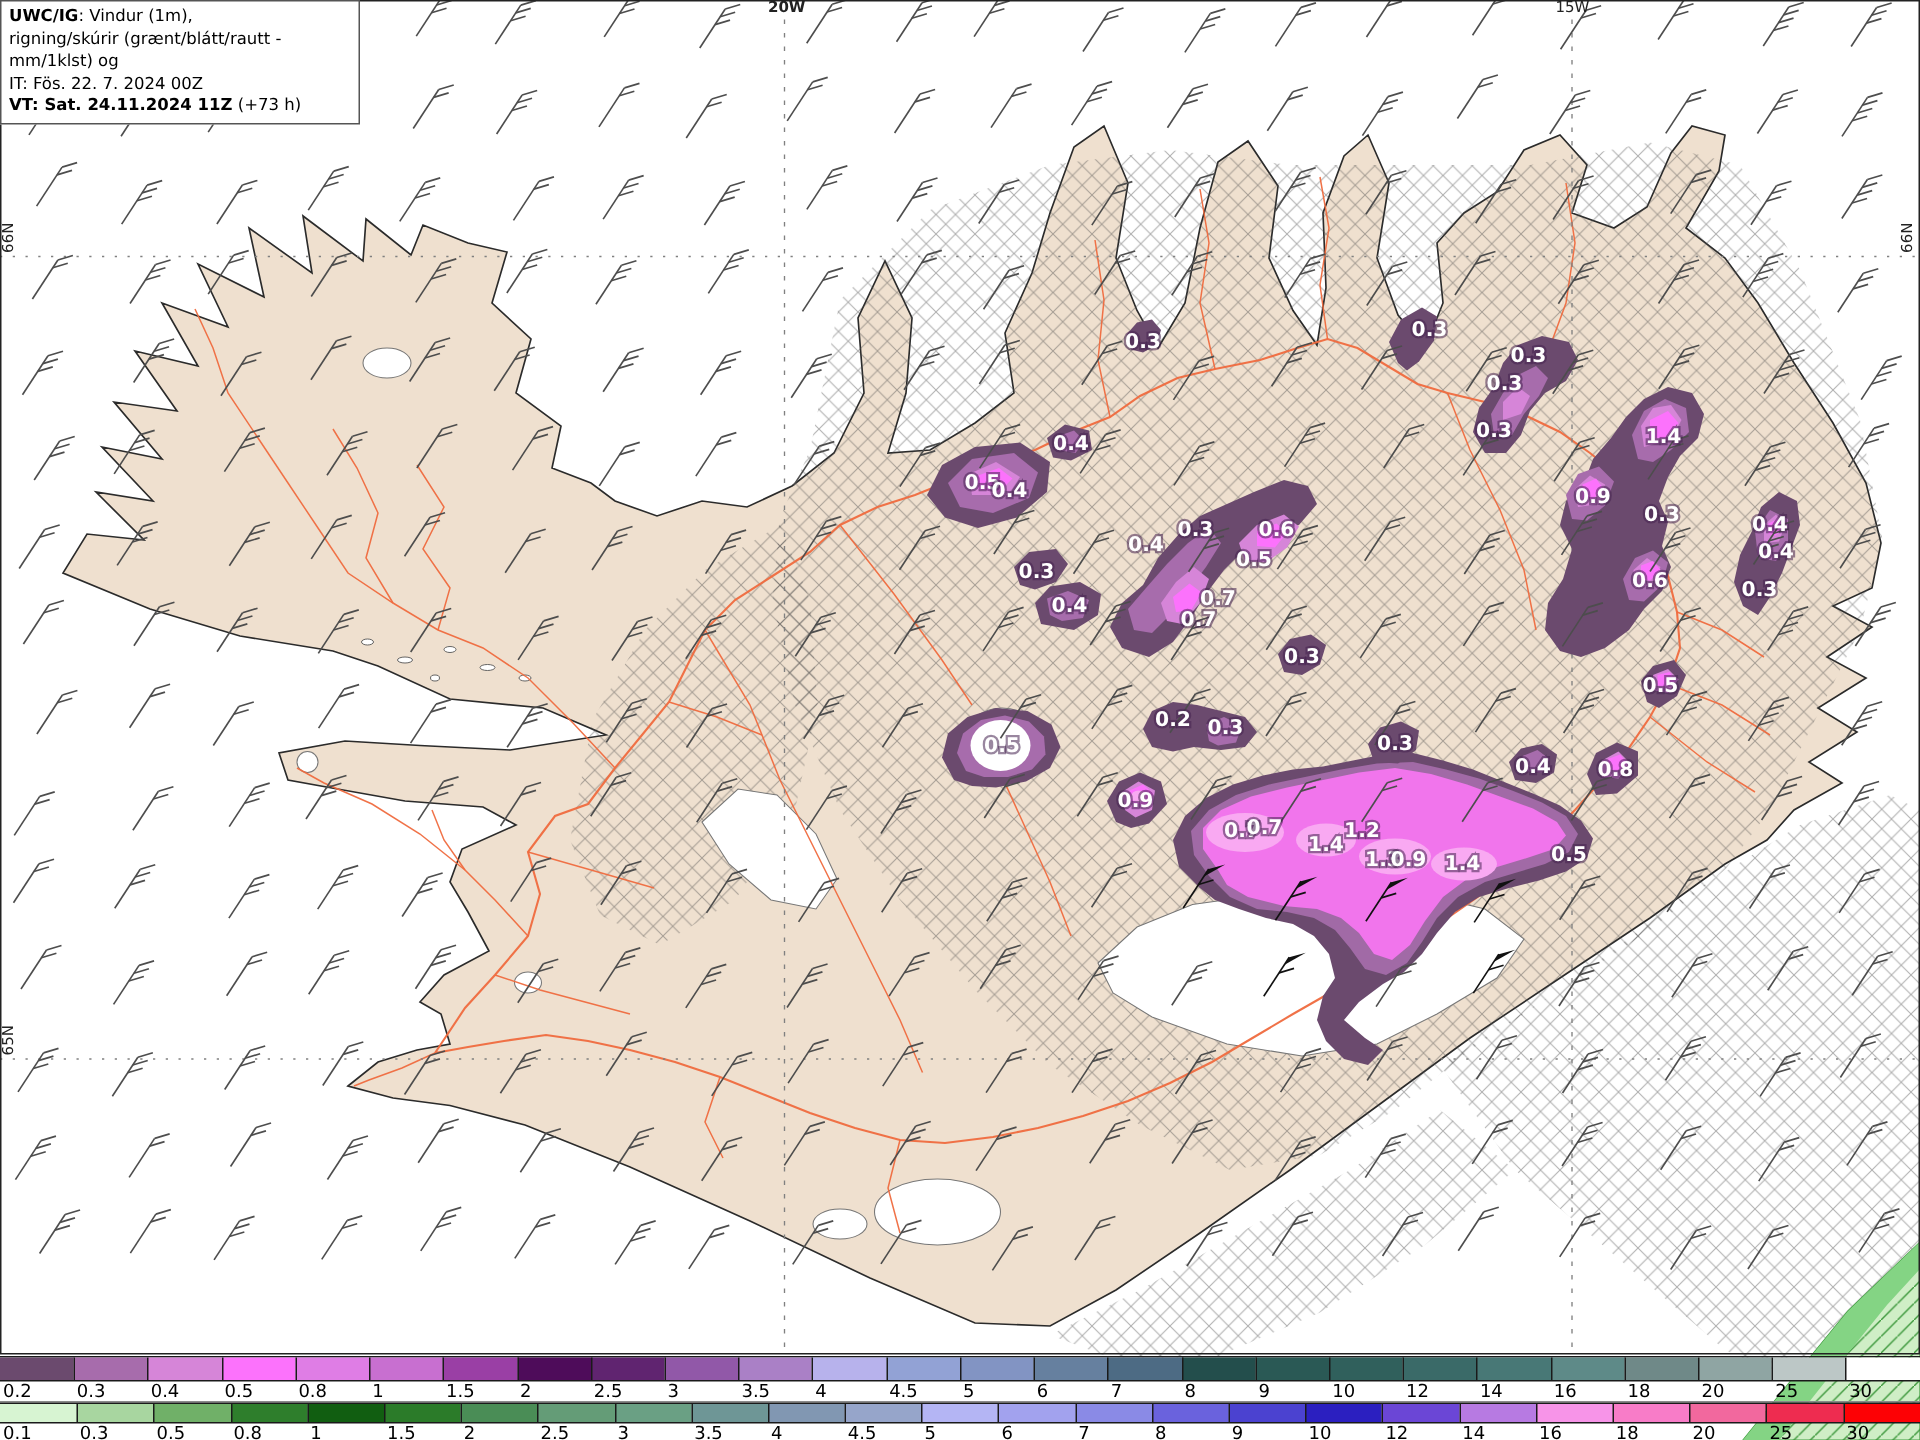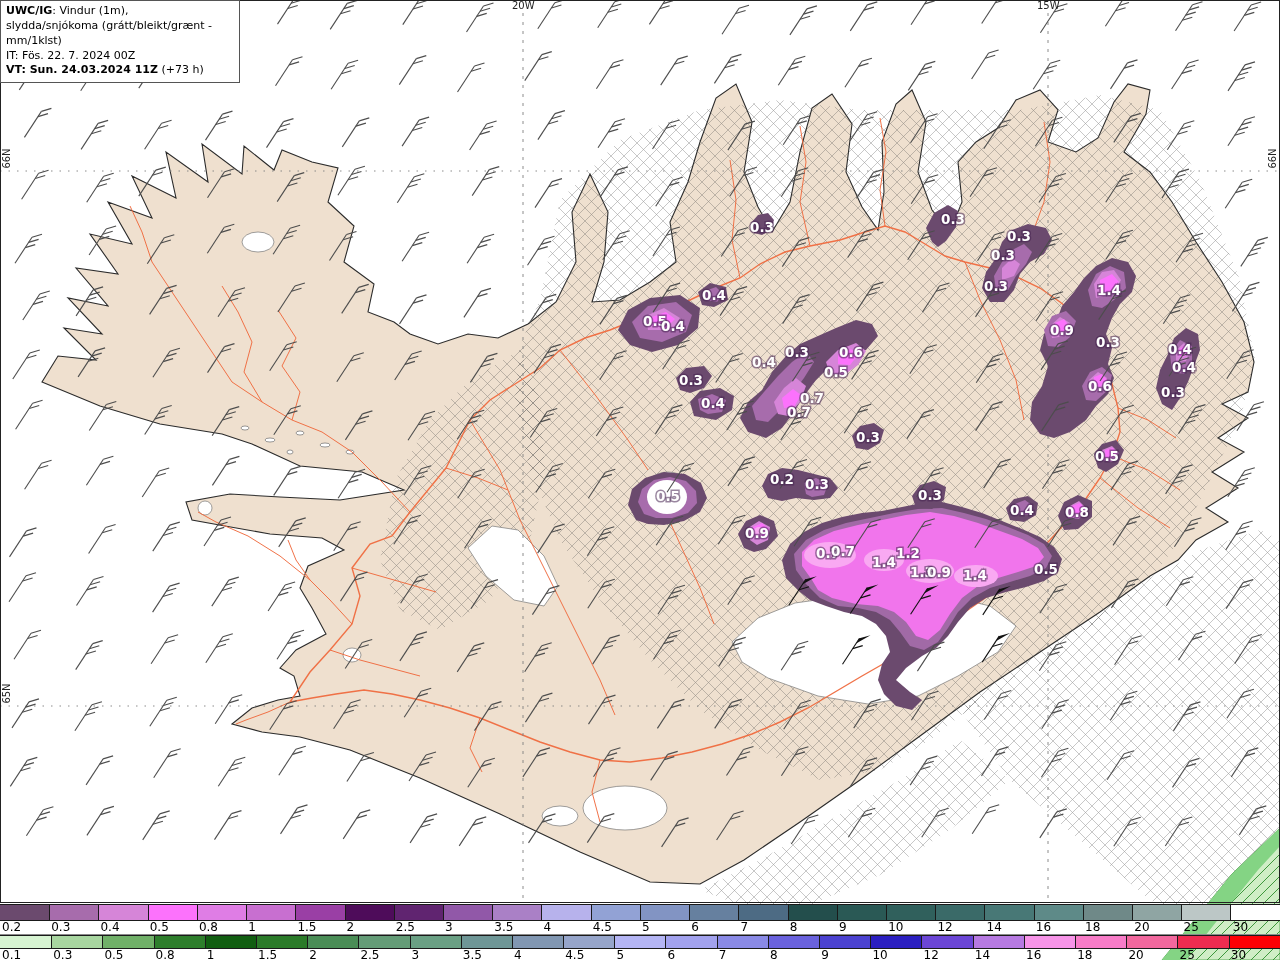--- a/index.html
+++ b/index.html
@@ -1883,27 +1883,27 @@
         <text x="922" y="577" fill="#ffffff" text-anchor="middle" stroke="rgba(70,35,80,0.55)" stroke-width="3" paint-order="stroke">1.3</text>
         <text x="939" y="577" fill="#ffffff" text-anchor="middle" stroke="rgba(70,35,80,0.55)" stroke-width="3" paint-order="stroke">0.9</text>
         <text x="975" y="580" fill="#ffffff" text-anchor="middle" stroke="rgba(70,35,80,0.55)" stroke-width="3" paint-order="stroke">1.4</text>
         <text x="1046" y="574" fill="#ffffff" text-anchor="middle" stroke="rgba(70,35,80,0.55)" stroke-width="3" paint-order="stroke">0.5</text>
       </g>
       <rect x="0.5" y="0.5" width="1279" height="902" fill="none" stroke="#222" stroke-width="1"></rect>
     </svg>
 
   <div id="title-box">
     <div><span class="b">UWC/IG</span><span>: Vindur (1m),</span></div>
-    <div>slydda/snjókoma (grátt/bleikt/grænt - mm/1klst)</div>
+    <div>rigning/skúrir (grænt/blátt/rautt - mm/1klst) og</div>
     <div>IT: Fös. 22. 7. 2024 00Z</div>
-    <div><span class="b">VT: Sun. 24.03.2024 11Z</span><span> (+73 h)</span></div>
+    <div><span class="b">VT: Sat. 24.11.2024 11Z</span><span> (+73 h)</span></div>
   </div>
 
   <div id="edge-labels">
-      <div class="edge-label" style="left: 512px; top: 0px;">20W</div>
+      <div class="edge-label" style="left: 512px; top: 0px; font-weight: bold;">20W</div>
       <div class="edge-label" style="left: 1037px; top: 0px;">15W</div>
       <div class="edge-label vert" style="left: -4px; top: 153px;">66N</div>
       <div class="edge-label vert" style="left: 1262px; top: 153px;">66N</div>
       <div class="edge-label vert" style="left: -4px; top: 688px;">65N</div>
     </div>
 
   <div class="scale-bar" id="scale-top-bar" style="top:904px;height:17px;">
       <div class="scale-cell" style="width: 49.2308px; background: rgb(107, 74, 110);"></div>
       <div class="scale-cell" style="width: 49.2308px; background: rgb(167, 108, 172);"></div>
       <div class="scale-cell" style="width: 49.2308px; background: rgb(214, 133, 216);"></div>

